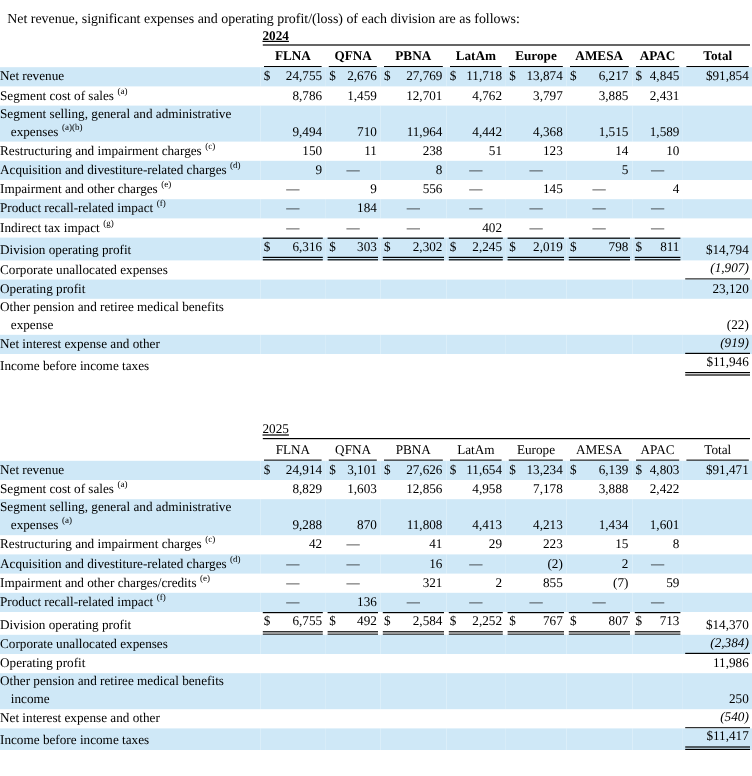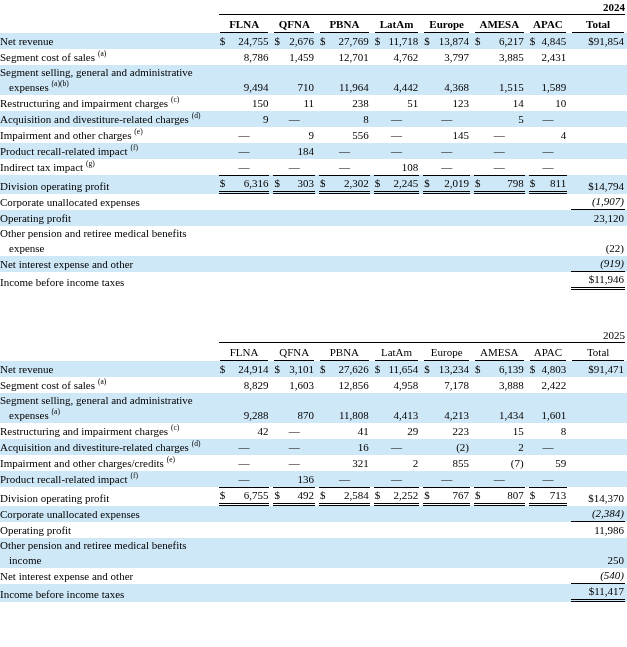--- a/index.html
+++ b/index.html
@@ -5,22 +5,22 @@
   html,body { margin:0; padding:0; background:#fff; color:#000;
     font-family:"Liberation Serif","DejaVu Serif",serif; }
   #page { width:627px; height:647px; overflow:hidden; position:relative; }
   #title { font-size:11.6px; margin:9px 0 0 6px; line-height:14px; }
 
   table.fin { border-collapse:collapse; table-layout:fixed; width:627px;
     font-size:11px; margin-top:0; }
   table.fin td, table.fin th { padding:0; vertical-align:bottom; line-height:15px; }
   tr.shade { background:var(--hl,#cfe8f7); }
 
-  .yearline { border-bottom:1px solid #000; text-align:right; margin:0 2px;
-    line-height:14px; }
+  .yearline { border-bottom:1px solid #000; text-align:left; margin:0 2px;
+    line-height:14px;text-decoration:underline; }
   table.fin th { font-weight:normal; }
   .h { border-bottom:1px solid #000; margin:0 3px; text-align:center; line-height:15px; }
   table.bold-hdr .h, table.bold-hdr .yearline { font-weight:bold; }
 
   .lbl { padding-left:4px; }
   .lab { display:block; padding-left:9px; text-indent:-9px; }
   sup { font-size:7.5px; line-height:0; margin-left:1px; }
 
   .num  { text-align:right; margin:0 2px; padding-right:1px; }
   .dash { text-align:center; margin:0 2px; }
@@ -30,20 +30,21 @@
   .tl-d { border-bottom:3px double #000;text-align:right; }
 
   tr.datarow { height:16px; }
   thead tr.hd { height:18px; }
   .tgap { height:38px; }
 </style>
 </head>
 <body>
 
 <div id="page">
+  <p id="title">Net revenue, significant expenses and operating profit/(loss) of each division are as follows:</p>
   <div id="tables">
       <table class="fin bold-hdr">
         <colgroup>
           <col style="width: 214px;">
           <col style="width: 54px;">
           <col style="width: 45px;">
           <col style="width: 54px;">
           <col style="width: 49px;">
           <col style="width: 50px;">
           <col style="width: 54px;">
@@ -317,21 +318,21 @@
             <td>
               <div class="dash">—</div>
             </td>
             <td>
               <div class="dash">—</div>
             </td>
             <td>
               <div class="dash">—</div>
             </td>
             <td>
-              <div class="num">108</div>
+              <div class="num">402</div>
             </td>
             <td>
               <div class="dash">—</div>
             </td>
             <td>
               <div class="dash">—</div>
             </td>
             <td>
               <div class="dash">—</div>
             </td>

